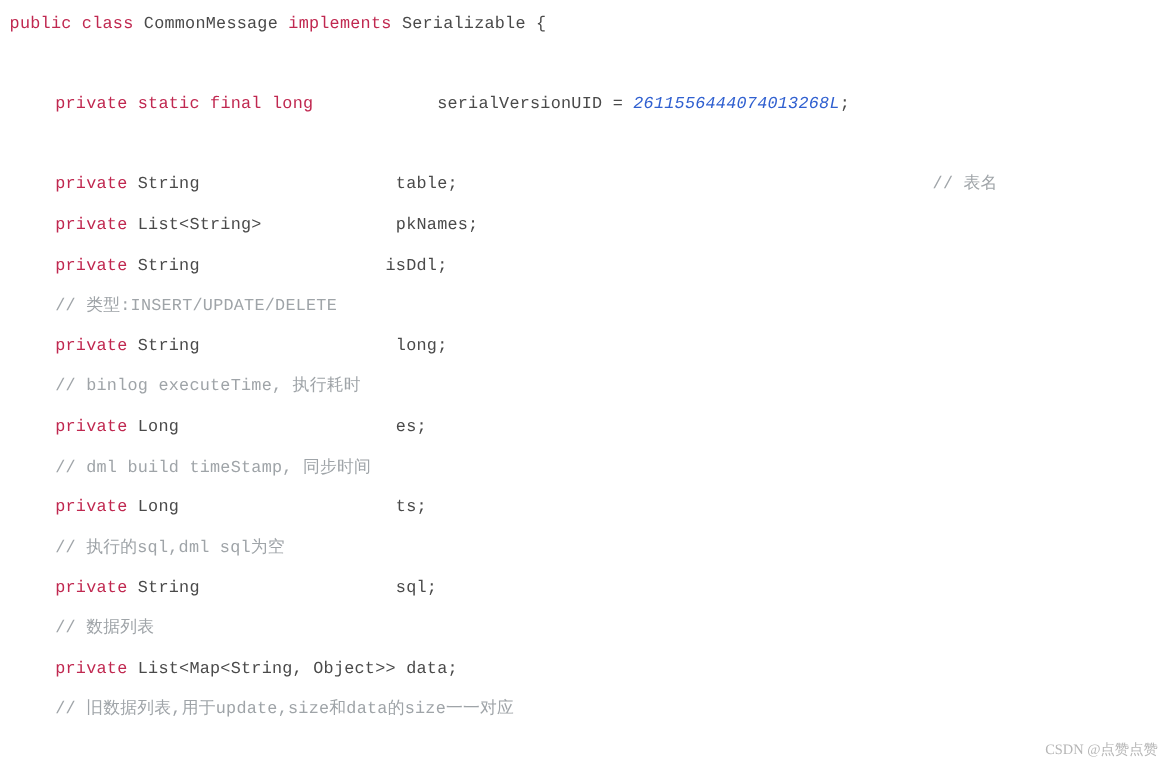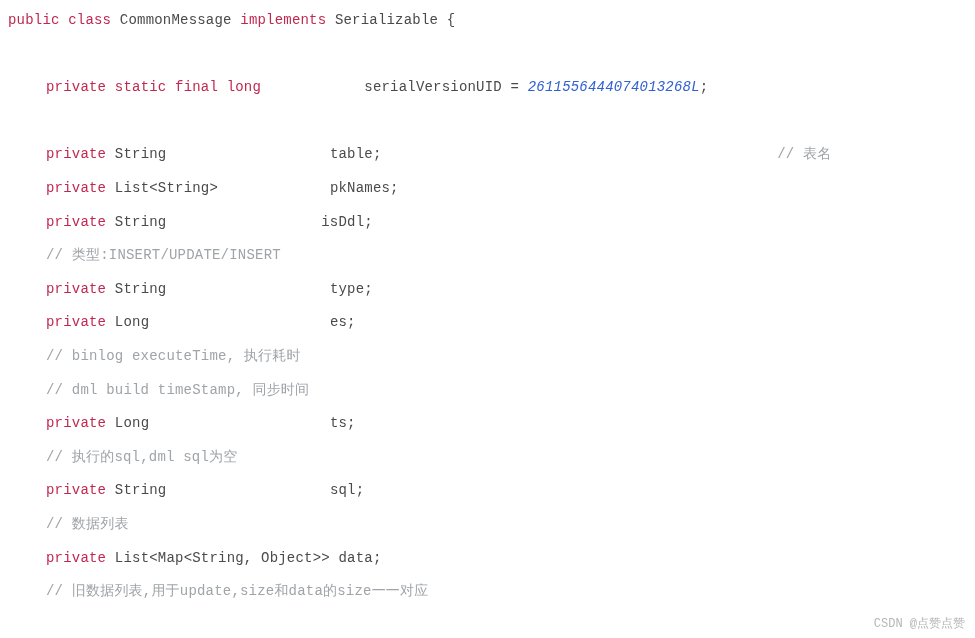--- a/index.html
+++ b/index.html
@@ -21,21 +21,21 @@
   .op { color: #4a4a4a; }
   .num { color: #3060d0; font-style: italic; }
   .cmt { color: #9fa4a8; }
   .line { white-space: pre; letter-spacing: 0.2px; }
   .indent1 { padding-left: 38px; }
   .indent0 { padding-left: 0; }
   .watermark {
     position: absolute;
     right: 10px;
     bottom: 8px;
-    font-family: Liberation Mono, monospace;
+    font-family: Liberation Serif, serif;
     font-size: 12px;
     color: rgba(120,120,120,0.55);
     line-height: 1;
     user-select: none;
   }
 </style>
 </head>
 <body>
 
 <div class="code">
@@ -48,27 +48,27 @@
 
 <div class="line indent1"> </div>
 
 
 <div class="line indent1"><span class="kw">private</span> <span class="typ">String</span>                   <span class="ident">table;</span>                                              <span class="cmt">// 表名</span></div>
 
 <div class="line indent1"><span class="kw">private</span> <span class="typ">List&lt;String&gt;</span>             <span class="ident">pkNames;</span></div>
 
 <div class="line indent1"><span class="kw">private</span> <span class="typ">String</span>                  <span class="ident">isDdl;</span></div>
 
-<div class="line indent1"><span class="cmt">// 类型:INSERT/UPDATE/INSERT</span></div>
+<div class="line indent1"><span class="cmt">// 类型:INSERT/UPDATE/DELETE</span></div>
 
-<div class="line indent1"><span class="kw">private</span> <span class="typ">String</span>                   <span class="ident">type;</span></div>
+<div class="line indent1"><span class="kw">private</span> <span class="typ">String</span>                   <span class="ident">long;</span></div>
+
+<div class="line indent1"><span class="cmt">// binlog executeTime, 执行耗时</span></div>
 
 <div class="line indent1"><span class="kw">private</span> <span class="typ">Long</span>                     <span class="ident">es;</span></div>
-
-<div class="line indent1"><span class="cmt">// binlog executeTime, 执行耗时</span></div>
 
 <div class="line indent1"><span class="cmt">// dml build timeStamp, 同步时间</span></div>
 
 <div class="line indent1"><span class="kw">private</span> <span class="typ">Long</span>                     <span class="ident">ts;</span></div>
 
 <div class="line indent1"><span class="cmt">// 执行的sql,dml sql为空</span></div>
 
 <div class="line indent1"><span class="kw">private</span> <span class="typ">String</span>                   <span class="ident">sql;</span></div>
 
 <div class="line indent1"><span class="cmt">// 数据列表</span></div>

